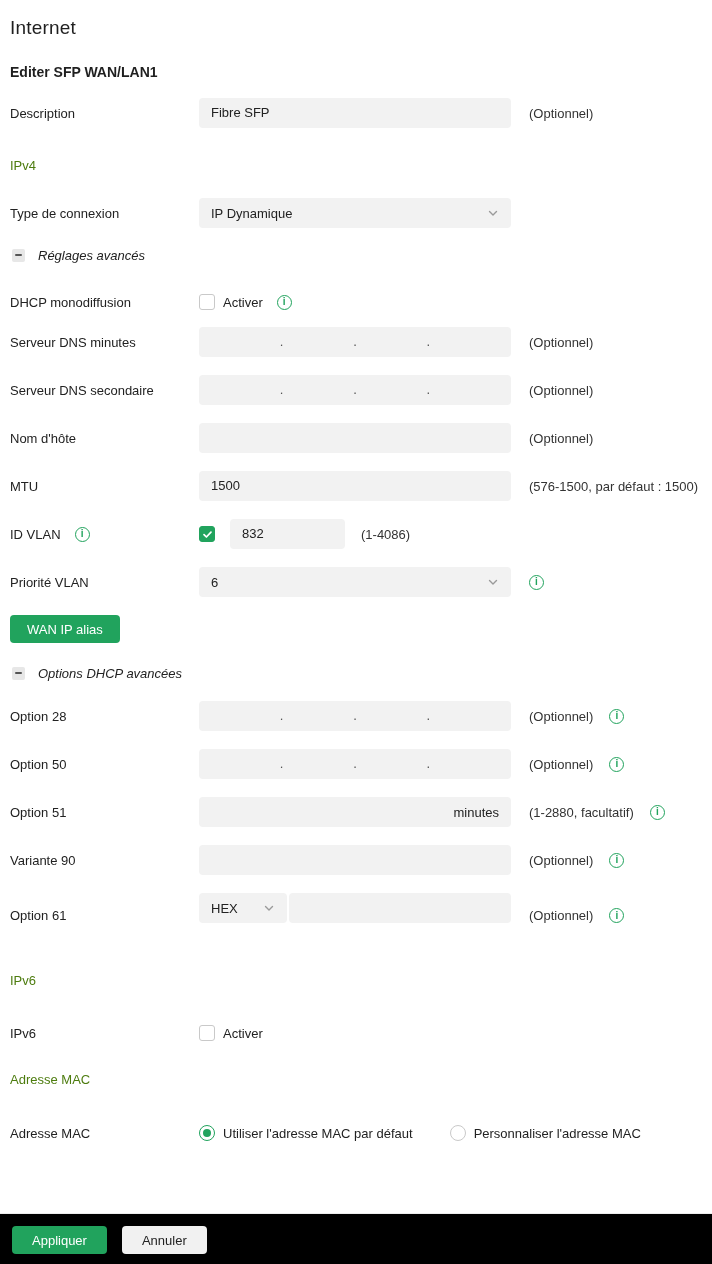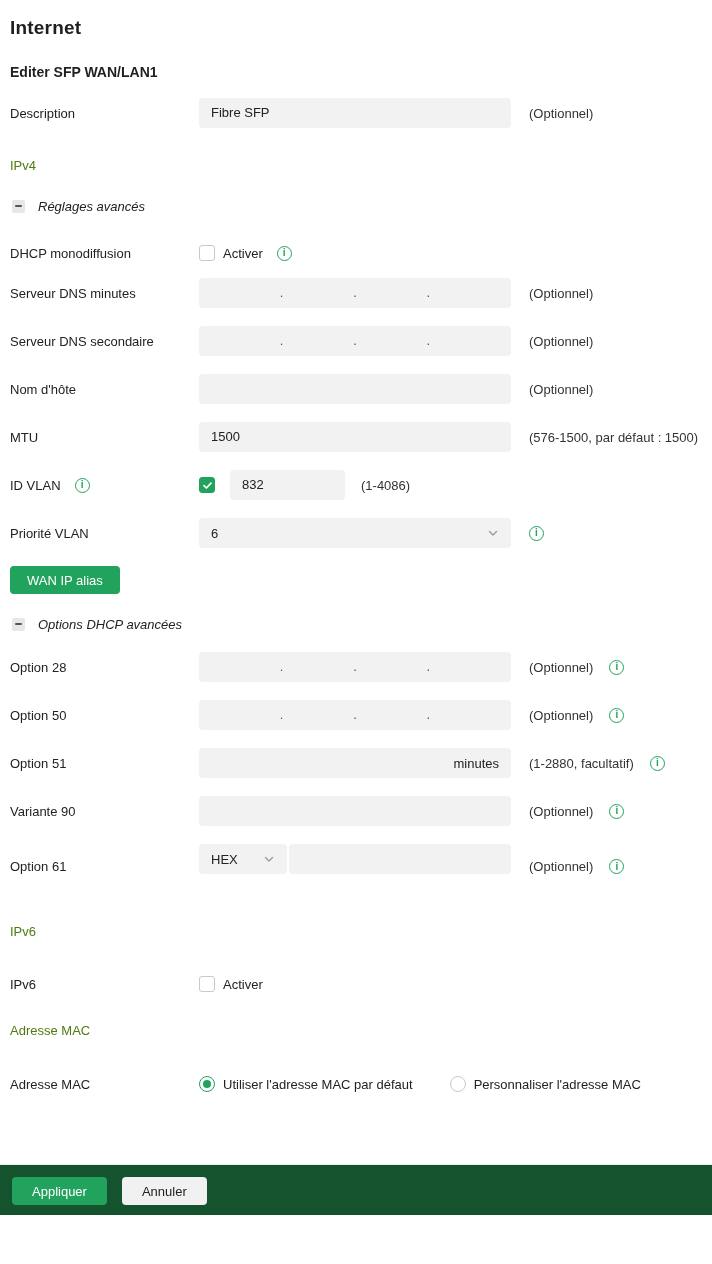--- a/index.html
+++ b/index.html
@@ -5,21 +5,21 @@
   * { box-sizing: border-box; }
   html,body { margin:0; padding:0; background:#fff; }
   body {
     width:712px; min-height:1264px;
     font-family:"Liberation Sans", sans-serif;
     color:#222; font-size:13px;
     position:relative;
   }
   .page { padding:14px 10px 0 10px; }
 
-  h1.page-title { font-size:19px; font-weight:700; line-height:28px; margin:0 0 21px 0; color:#1f1f1f; letter-spacing:.2px; }
+  h1.page-title { font-size:19px; font-weight:400; line-height:28px; margin:0 0 21px 0; color:#1f1f1f; letter-spacing:.2px; }
   h2.page-subtitle { font-size:14px; font-weight:700; line-height:18px; margin:0 0 17px 0; color:#1f1f1f; }
 
   .section-h { font-size:13px; line-height:16px; color:#4d7c0f; }
 
   .row { display:flex; align-items:center; min-height:30px; }
   .row-label { flex:0 0 189px; display:flex; align-items:center; gap:14px; color:#222; padding-right:10px; }
 
   .field, .input, .select {
     width:312px; height:30px; background:#f2f2f2; border:none; border-radius:4px;
     display:flex; align-items:center; padding:0 12px; font-size:13px; color:#222;
@@ -91,21 +91,21 @@
   .mb19 { margin-bottom:19px; }
   .mb20 { margin-bottom:20px; }
   .mb18 { margin-bottom:18px; }
   .mb10 { margin-bottom:10px; }
   .mb22 { margin-bottom:22px; }
   .mb29 { margin-bottom:29px; }
   .mb50 { margin-bottom:50px;align-items:flex-end; }
   .mb65 { margin-bottom:65px; }
 
   .footer {
-    border-top:1px solid #ededed; background:#14532d;
+    border-top:1px solid #ededed; background:#000000;
     padding:12px 12px 10px 12px; display:flex; align-items:flex-end;
   }
 
   .vlan-input { width:115px; }
   .vlan-cb-gap { margin-right:15px; }
   .vlan-hint { margin-left:16px; }
 
   .hex-select { width:88px; margin-right:2px; flex:0 0 88px; }
   .hex-input { width:222px; }
   .f-group { display:flex; align-items:center; width:312px; }
@@ -121,20 +121,29 @@
   <h2 class="page-subtitle">Editer SFP WAN/LAN1</h2>
 
   <div class="row mb30">
     <div class="row-label">Description</div>
     <input class="input" value="Fibre SFP" style="">
     <span class="hint">(Optionnel)</span>
   </div>
 
   <div class="section-h mb24">IPv4</div>
 
+  <div class="row mb19">
+    <div class="row-label">Type de connexion</div>
+    <div class="select">
+      <span class="sel-val">IP Dynamique</span>
+      <svg class="chevron" viewBox="0 0 12 12">
+          <polyline points="2.5,4.5 6,8 9.5,4.5" fill="none" stroke="#9a9a9a" stroke-width="1.4" stroke-linecap="round" stroke-linejoin="round"></polyline>
+        </svg>
+    </div>
+  </div>
 
   <div class="toggle-row mb24">
     <span class="minus-box"></span>
     <span class="toggle-label">Réglages avancés</span>
   </div>
 
   <div class="row mb10">
     <div class="row-label">DHCP monodiffusion</div>
     <span class="checkbox"></span>
     <span class="checkbox-label">Activer</span>

